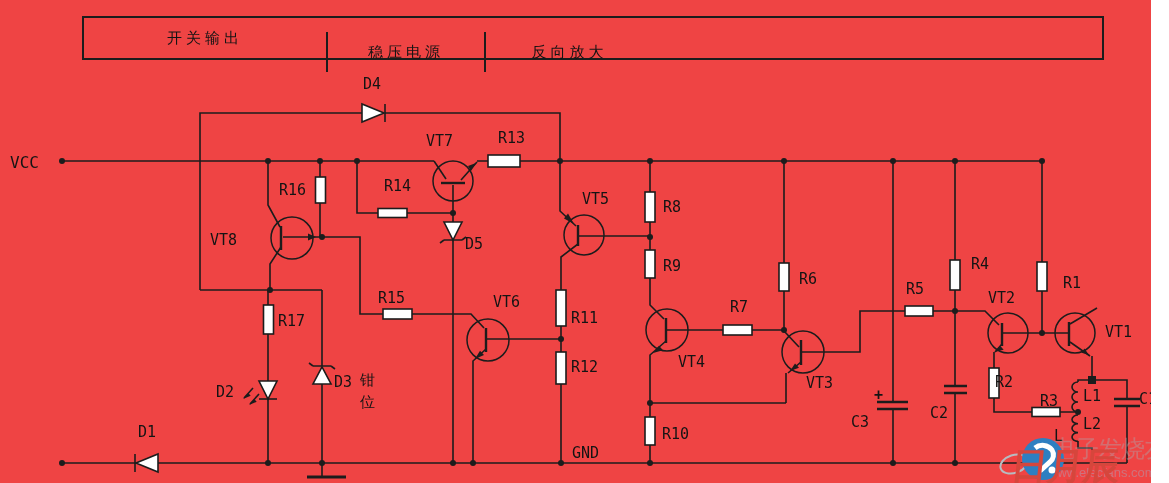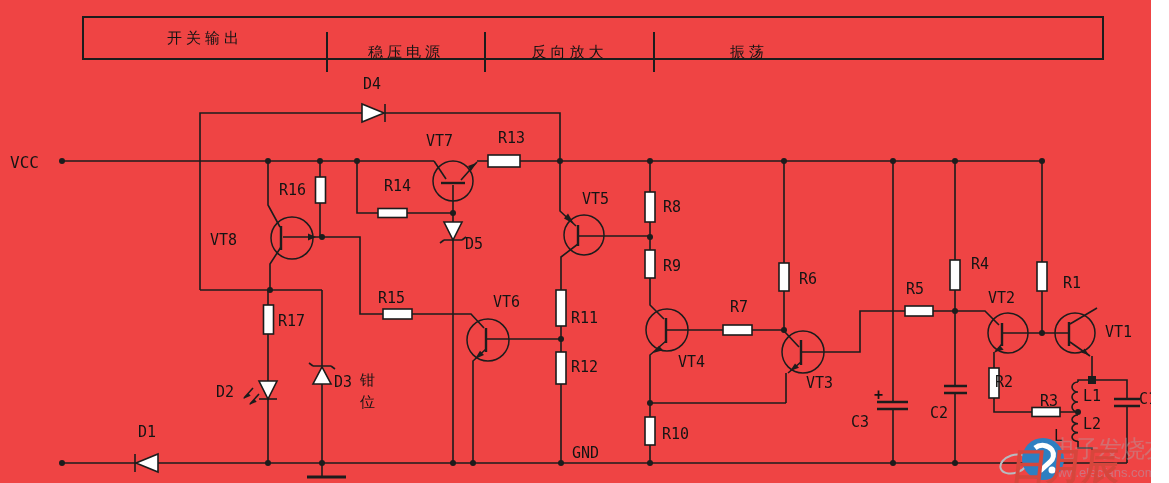--- a/index.html
+++ b/index.html
@@ -26,21 +26,20 @@
 </style>
 </head>
 <body>
 
 <div id="canvas">
 
   <div id="hdr">
     <div class="hcell" style="width:242px">开关输出</div>
     <div class="hcell" style="width:158px">稳压电源</div>
     <div class="hcell" style="width:169px">反向放大</div>
-    <div class="hcell" style="width:190px">振荡</div>
   </div>
 
   <svg width="1169" height="483" viewBox="0 0 1169 483">
 
     <g>
 
       <path class="wire" d="M62,161 H434"></path>
       <path class="wire" d="M560,161 H1042"></path>
 
       <path class="wire" d="M200,290 V113 H362"></path>

